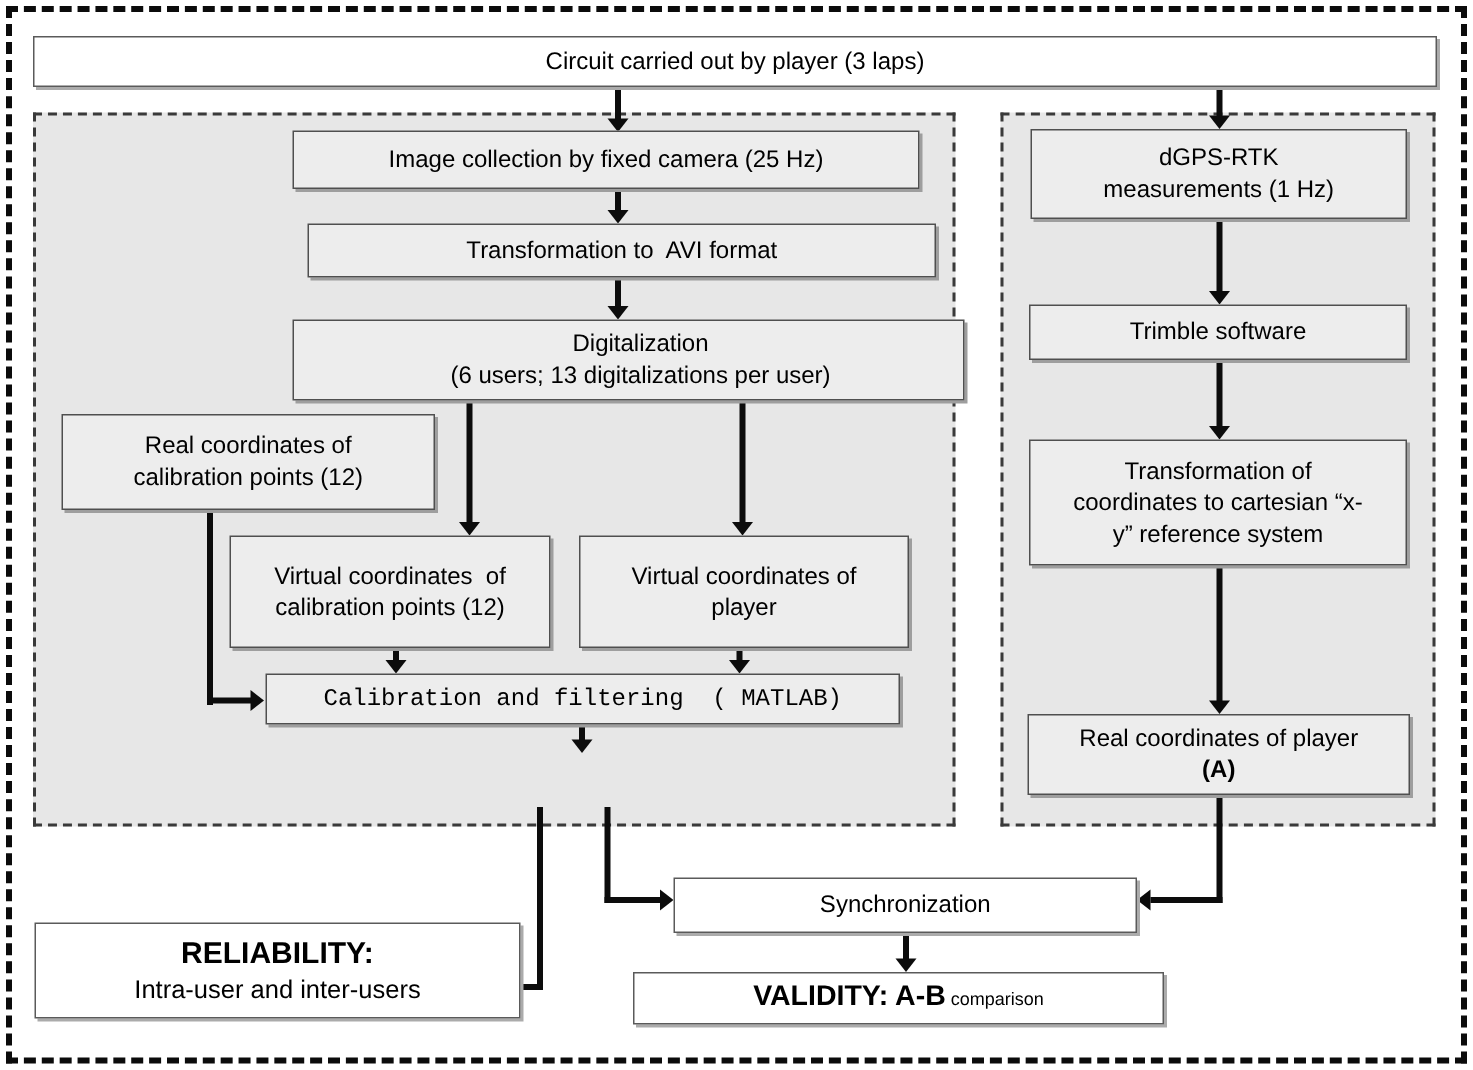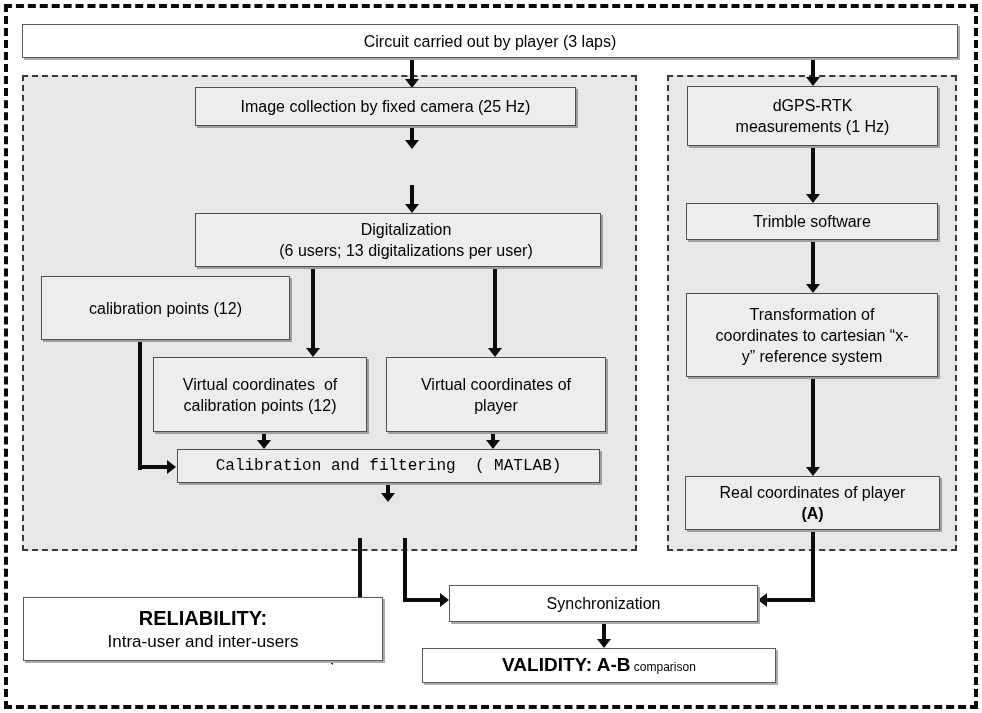--- a/index.html
+++ b/index.html
@@ -10,34 +10,34 @@
   #p-left{left:22px;top:75px;width:615px;height:476px;}
   #p-right{left:667px;top:75px;width:290px;height:476px;}
 
   .node{position:absolute;background:#ededed;border:1px solid #4f4f4f;box-shadow:2px 2px 0 #9e9e9e;
         display:flex;flex-direction:column;align-items:center;justify-content:center;text-align:center;
         font-size:16px;line-height:21px;box-sizing:border-box;z-index:3;}
   .white{background:#fff;border-color:#5a5a5a;box-shadow:2px 2px 0 #ababab;}
   .line{display:block;white-space:pre;}
 
   #n-top{left:22px;top:24px;width:936px;height:34px;}
-  #n-img{left:195px;top:87px;width:381px;height:39px;}
+  #n-img{left:195px;top:87px;width:418px;height:39px;}
   #n-avi{left:205px;top:149px;width:419px;height:36px;}
-  #n-dig{left:195px;top:213px;width:406px;height:54px;padding-left:16px;}
+  #n-dig{left:195px;top:213px;width:448px;height:54px;padding-left:16px;}
   #n-rcc{left:41px;top:276px;width:249px;height:64px;}
   #n-vcc{left:153px;top:357px;width:214px;height:75px;}
   #n-vcp{left:386px;top:357px;width:220px;height:75px;}
   #n-cal{left:177px;top:449px;width:423px;height:34px;font-family:Liberation Mono, monospace;}
   #n-rcb{left:177px;top:503px;width:423px;height:35px;}
   #n-gps{left:687px;top:86px;width:251px;height:60px;}
   #n-tri{left:686px;top:203px;width:252px;height:37px;}
   #n-car{left:686px;top:293px;width:252px;height:84px;}
   #n-rca{left:685px;top:476px;width:255px;height:54px;}
   #n-syn{left:449px;top:585px;width:309px;height:37px;}
-  #n-rel{left:23px;top:597px;width:360px;height:64px;}
+  #n-rel{left:23px;top:615px;width:324px;height:64px;}
   #n-val{left:422px;top:648px;width:354px;height:35px;}
 
   .rel-title{font-weight:bold;font-size:20px;line-height:26px;display:block;}
   .rel-sub{font-size:17px;line-height:22px;display:block;}
   .val-bold{font-weight:bold;font-size:19px;white-space:pre;}
   .val-rest{font-size:12px;white-space:pre;}
   .b{font-weight:bold;white-space:pre;}
   .t{white-space:pre;}
 
   .v{position:absolute;width:4px;background:#0c0c0c;z-index:2;}
@@ -128,25 +128,29 @@
     <i class="th-down" style="left:597px;top:639px"></i>
   </div>
 
   <div class="node white" id="n-top">
     <span class="line">Circuit carried out by player (3 laps)</span>
   </div>
 
   <div class="node" id="n-img">
     <span class="line">Image collection by fixed camera (25 Hz)</span>
   </div>
+  <div class="node" id="n-avi">
+    <span class="line">Transformation to  AVI format</span>
+  </div>
   <div class="node" id="n-dig">
     <span class="line">Digitalization</span>
     <span class="line">(6 users; 13 digitalizations per user)</span>
   </div>
   <div class="node" id="n-rcc">
+    <span class="line">Real coordinates of</span>
     <span class="line">calibration points (12)</span>
   </div>
   <div class="node" id="n-vcc">
     <span class="line">Virtual coordinates  of</span>
     <span class="line">calibration points (12)</span>
   </div>
   <div class="node" id="n-vcp">
     <span class="line">Virtual coordinates of</span>
     <span class="line">player</span>
   </div>

